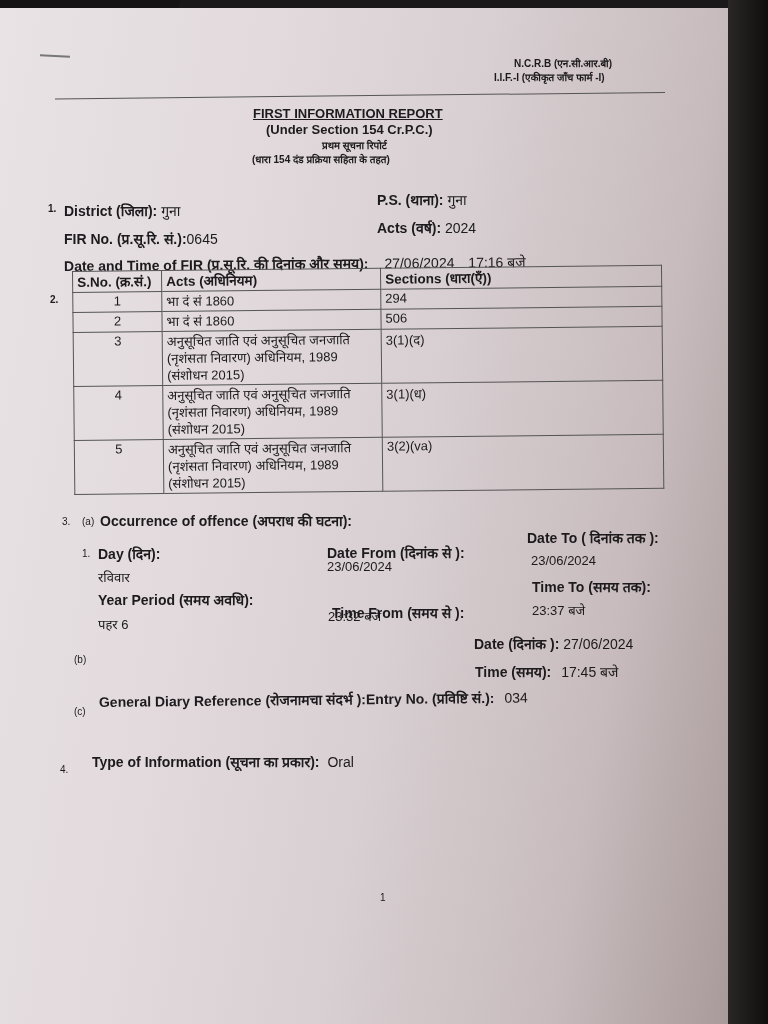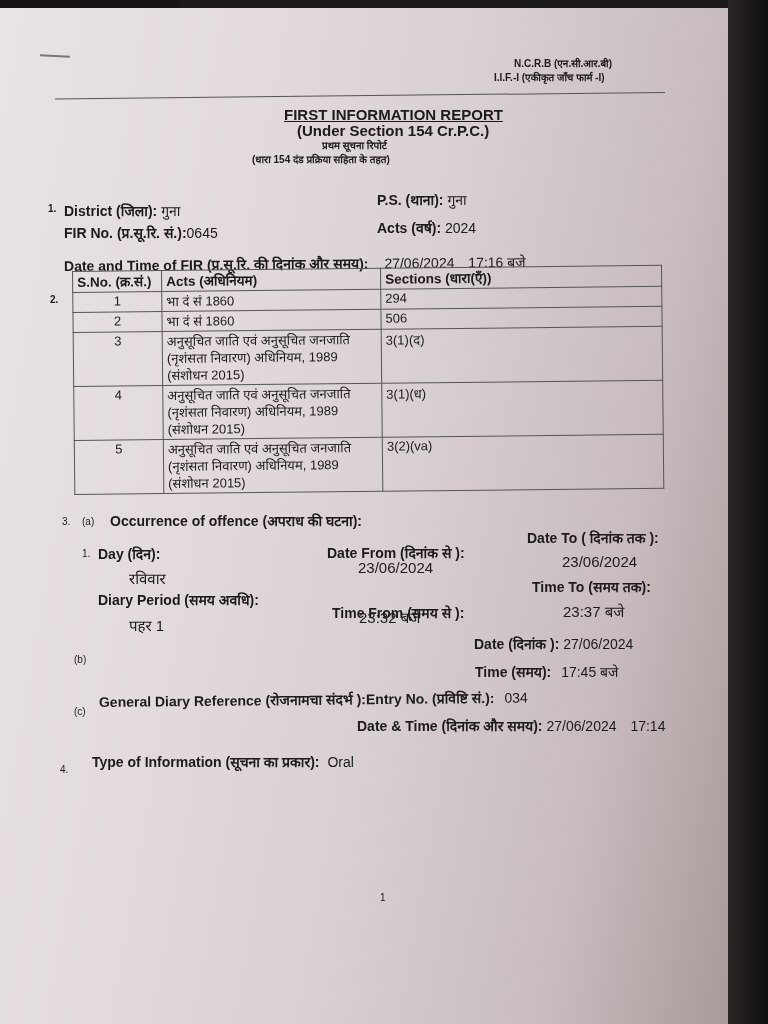--- a/index.html
+++ b/index.html
@@ -30,21 +30,21 @@
     position:absolute; left:72px; top:263px; border-collapse:collapse;
     font-size:13px; transform:rotate(-0.6deg); transform-origin:left top;
   }
   table.acts td, table.acts th {
     border:1px solid #555; padding:1px 4px; vertical-align:top; text-align:left;
   }
   table.acts th { font-weight:bold; font-size:13.5px; }
   table.acts td.sno { text-align:center; width:80px; }
   table.acts td.act { width:210px; line-height:17px; }
   table.acts td.sec { width:272px; }
-  .f13 { font-size:15px;margin-left:31px; }
+  .f13 { font-size:13px; }
   .f14 { font-size:14px; }
   .f12 { font-size:10px; }
 </style>
 </head>
 <body>
 
 <div class="top-shadow"></div>
 <div class="paper">
   <div class="dash"></div>
 
@@ -59,21 +59,21 @@
 
   <div class="abs b f12" style="left:48px;top:195px;">1.</div>
   <div class="abs f14" style="left:64px;top:193px;">
     <span class="b">District (जिला):</span>
     <span>गुना</span>
   </div>
   <div class="abs f14" style="left:377px;top:182px;">
     <span class="b">P.S. (थाना):</span>
     <span>गुना</span>
   </div>
-  <div class="abs f14" style="left:64px;top:215px;">
+  <div class="abs f14" style="left:64px;top:221px;">
     <span class="b">FIR No. (प्र.सू.रि. सं.):</span><span>0645</span>
   </div>
   <div class="abs f14" style="left:377px;top:210px;">
     <span class="b">Acts (वर्ष):</span> <span>2024</span>
   </div>
   <div class="abs f14" style="left:64px;top:248px;transform:rotate(-0.5deg);transform-origin:left;">
     <span class="b">Date and Time of FIR (प्र.सू.रि. की दिनांक और समय):</span>
     <span style="margin-left:12px;">27/06/2024</span>
     <span style="margin-left:10px;margin-top:32px;">17:16 बजे</span>
   </div>
@@ -109,27 +109,27 @@
     <tr>
       <td class="sno">5</td>
       <td class="act">अनुसूचित जाति एवं अनुसूचित जनजाति (नृशंसता निवारण) अधिनियम, 1989 (संशोधन 2015)</td>
       <td class="sec">3(2)(va)</td>
     </tr>
   </tbody>
     </table>
 
   <div class="abs f12" style="left:62px;top:508px;">3.</div>
   <div class="abs f12" style="left:82px;top:508px;">(a)</div>
-  <div class="abs b f14" style="left:110px;top:503px;">Occurrence of offence (अपराध की घटना):</div>
+  <div class="abs b f14" style="left:100px;top:503px;">Occurrence of offence (अपराध की घटना):</div>
 
   <div class="abs f12" style="left:82px;top:540px;">1.</div>
   <div class="abs b f14" style="left:98px;top:536px;">Day (दिन):</div>
   <div class="abs f13" style="left:98px;top:560px;">रविवार</div>
-  <div class="abs b f14" style="left:98px;top:582px;">Diary Period (समय अवधि):</div>
-  <div class="abs f13" style="left:98px;top:607px;">पहर 1</div>
+  <div class="abs b f14" style="left:98px;top:582px;">Year Period (समय अवधि):</div>
+  <div class="abs f13" style="left:98px;top:607px;">पहर 6</div>
 
   <div class="abs b f14" style="left:327px;top:535px;text-align:right;">Date From (दिनांक से ):</div>
   <div class="abs f13" style="left:327px;top:551px;">23/06/2024</div>
   <div class="abs b f14" style="left:332px;top:575px;margin-top:20px;">Time From (समय से ):</div>
   <div class="abs f13" style="left:328px;top:599px;text-align:right;">23:32 बजे</div>
 
   <div class="abs b f14" style="left:527px;top:520px;">Date To ( दिनांक तक ):</div>
   <div class="abs f13" style="left:531px;top:545px;">23/06/2024</div>
   <div class="abs b f14" style="left:532px;top:569px;">Time To (समय तक):</div>
   <div class="abs f13" style="left:532px;top:593px;">23:37 बजे</div>
@@ -141,25 +141,20 @@
   <div class="abs f14" style="left:475px;top:654px;">
     <span class="b">Time (समय):</span>
     <span style="margin-left:6px;">17:45 बजे</span>
   </div>
 
   <div class="abs f12" style="left:74px;top:698px;">(c)</div>
   <div class="abs f14" style="left:99px;top:684px;transform:rotate(-0.6deg);transform-origin:left bottom;">
     <span class="b">General Diary Reference (रोजनामचा संदर्भ ):</span><span class="b">Entry No. (प्रविष्टि सं.):</span>
     <span style="margin-left:6px;">034</span>
   </div>
-  <div class="abs f14" style="left:357px;top:708px;">
-    <span class="b">Date &amp; Time (दिनांक और समय):</span>
-    <span>27/06/2024</span>
-    <span style="margin-left:10px;">17:14</span>
-  </div>
 
   <div class="abs f12" style="left:60px;top:756px;">4.</div>
   <div class="abs f14" style="left:92px;top:744px;">
     <span class="b">Type of Information (सूचना का प्रकार):</span>
     <span style="margin-left:4px;">Oral</span>
   </div>
 
   <div class="abs" style="left:380px;top:884px;font-size:10px;">1</div>
 </div>
 <div class="paper-shadow"></div>

